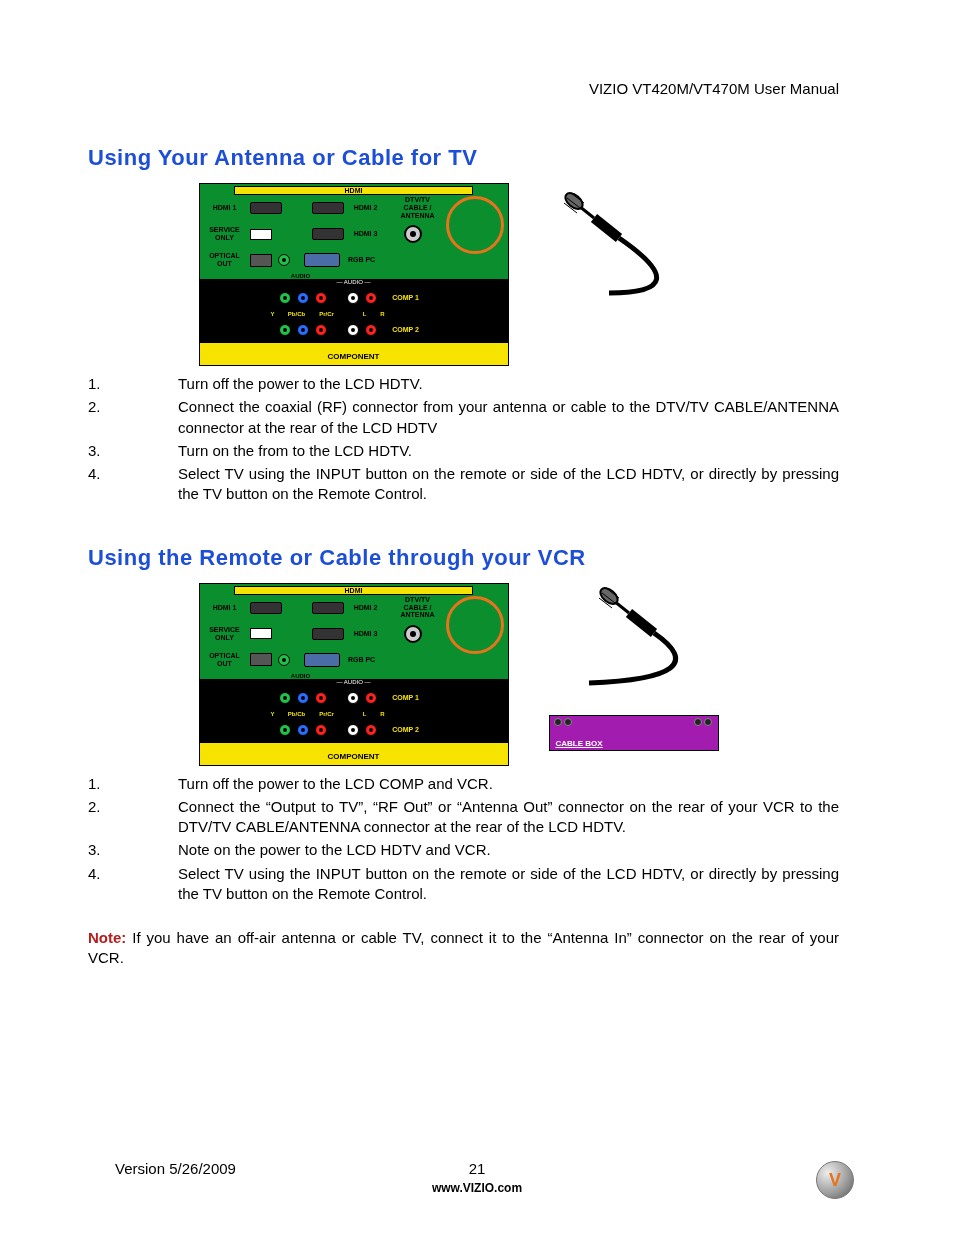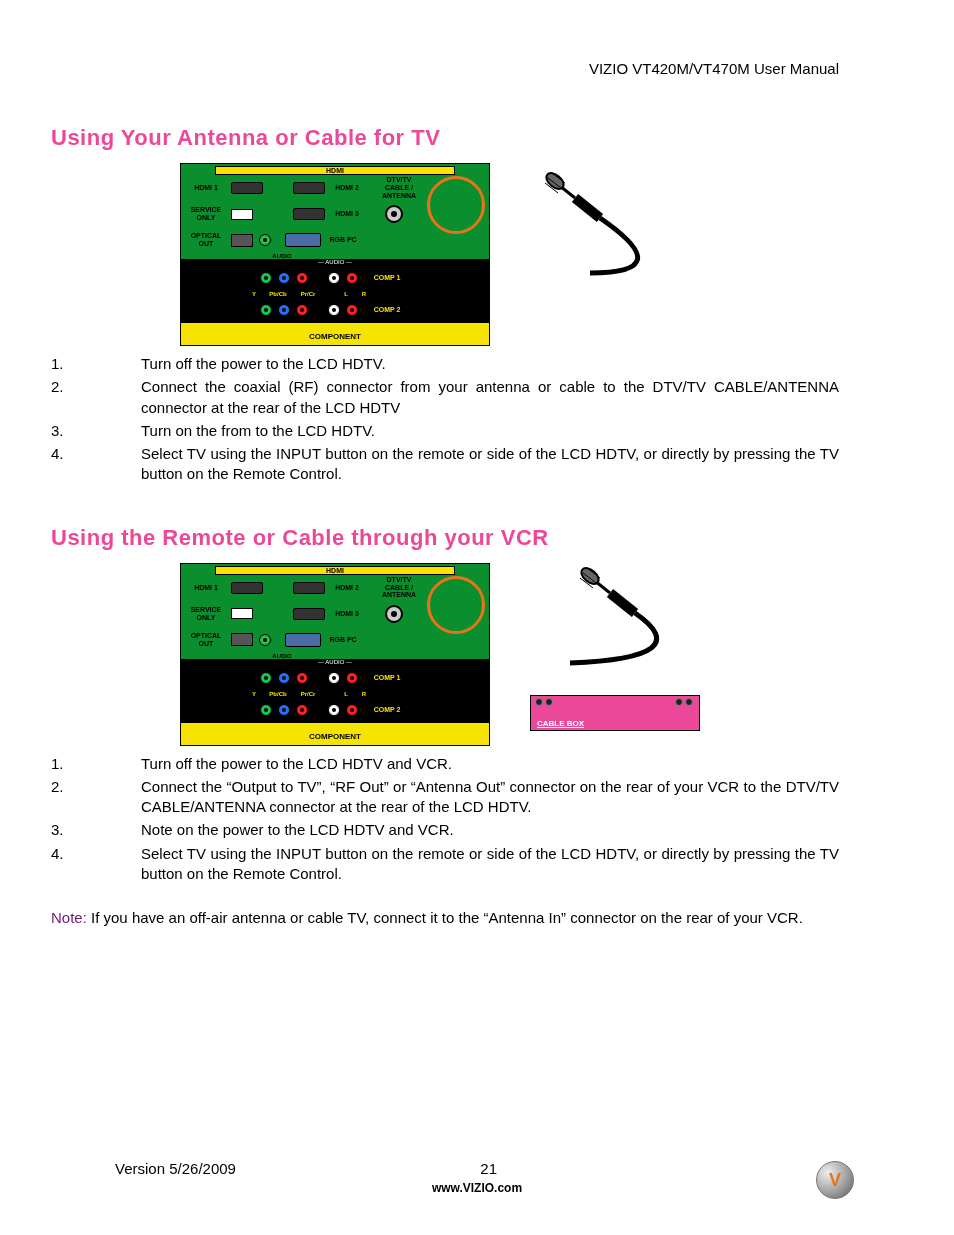--- a/index.html
+++ b/index.html
@@ -5,29 +5,30 @@
   * { box-sizing: border-box; margin: 0; padding: 0; }
   body {
     font-family: Arial, Helvetica, sans-serif;
     background: #fff;
     width: 954px;
     height: 1235px;
     position: relative;
     color: #000;
   }
   .page {
-    padding: 60px 115px 0 51px;
+    padding: 60px 115px 0 88px;
+    margin-top: 20px;
   }
   .header-right {
     text-align: right;
     font-size: 15px;
     margin-bottom: 48px;
   }
   h2.section {
-    color: #ec4899;
+    color: #1d4ed8;
     font-size: 22px;
     font-weight: bold;
     font-family: "Arial Rounded MT Bold", Arial, sans-serif;
     letter-spacing: 0.5px;
     margin-bottom: 12px;
   }
   .diagram-row {
     display: flex;
     gap: 40px;
     align-items: flex-start;
@@ -94,21 +95,21 @@
     border: 3px solid #e8731b;
     border-radius: 50%;
   }
   .coax-outer {
     width: 18px; height: 18px; border-radius:50%; background:#ccc; border:2px solid #000;
     display:flex; align-items:center; justify-content:center;
   }
   .coax-inner { width:6px; height:6px; border-radius:50%; background:#000; }
   .cable-svg { width: 180px; height: 120px; }
   .vcr-box {
-    width: 170px; height: 36px; background:#ec4899; border:1px solid #000;
+    width: 170px; height: 36px; background:#a21caf; border:1px solid #000;
     display:flex; flex-direction:column; justify-content:space-between;
     margin-top: 8px;
   }
   .vcr-top { display:flex; justify-content:space-between; padding:2px 4px; }
   .vcr-dot { width:8px;height:8px;border:1px solid #888;border-radius:50%; background:#222; margin-right:2px; }
   .vcr-label { color:#fff; font-size:8px; font-weight:bold; text-decoration: underline; padding:2px 6px; }
   ol.steps {
     list-style: none;
     counter-reset: step;
     margin: 4px 0 40px 0;
@@ -125,31 +126,31 @@
     content: counter(step) ".";
     width: 90px;
     flex-shrink: 0;
   }
   .note-para {
     font-size: 15px;
     line-height: 1.35;
     text-align: justify;
     margin-top: 24px;
   }
-  .note-label { color: #701a75; font-weight: normal; }
+  .note-label { color: #b91c1c; font-weight: bold; }
   .footer {
     position: absolute;
     bottom: 40px;
     left: 115px;
     right: 115px;
     font-size: 15px;
   }
   .footer-line1 { display:flex; }
   .footer-ver { flex:1; }
-  .footer-page { width:40px; text-align:right; }
+  .footer-page { width:40px; text-align:center; }
   .footer-spacer { flex:1; }
   .footer-url { text-align:center; font-weight:bold; margin-top:4px; font-size:12px; }
   .logo {
     position:absolute; right:100px; bottom:36px;
     width:38px; height:38px; border-radius:50%;
     background: radial-gradient(circle at 30% 30%, #eee, #999 60%, #555);
     display:flex; align-items:center; justify-content:center;
     color:#e8731b; font-weight:bold; font-size:18px;
     border:1px solid #777;
   }
@@ -348,21 +349,21 @@
               <span class="vcr-dot"></span>
               <span class="vcr-dot"></span>
             </div>
         </div>
         <div class="vcr-label">CABLE BOX</div>
       </div>
     </div>
   </div>
 
   <ol class="steps" style="margin-bottom:10px;">
-    <li>Turn off the power to the LCD HDTV and VCR.</li>
+    <li>Turn off the power to the LCD COMP and VCR.</li>
     <li>Connect the “Output to TV”, “RF Out” or “Antenna Out” connector on the rear of your VCR to the DTV/TV CABLE/ANTENNA connector at the rear of the LCD HDTV.</li>
     <li>Note on the power to the LCD HDTV and VCR.</li>
     <li>Select TV using the INPUT button on the remote or side of the LCD HDTV, or directly by pressing the TV button on the Remote Control.</li>
   </ol>
 
   <p class="note-para">
     <span class="note-label">Note:</span><span> If you have an off-air antenna or cable TV, connect it to the “Antenna In” connector on the rear of your VCR.</span>
   </p>
 </div>
 

